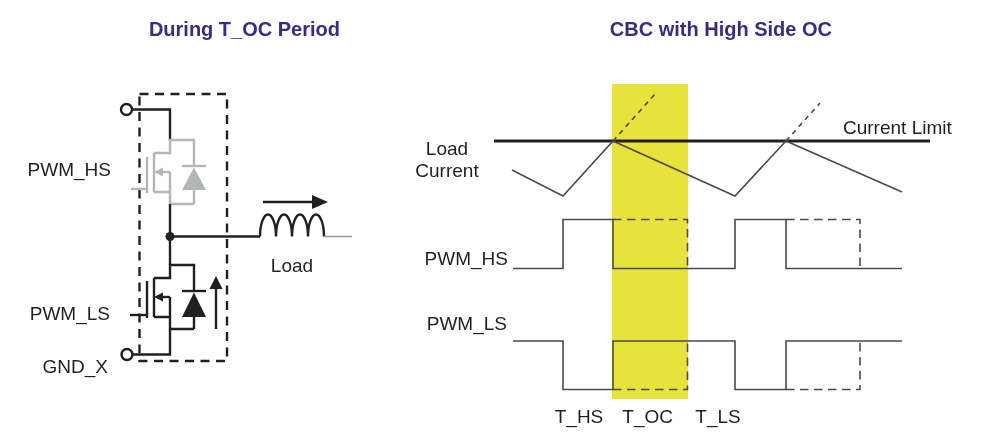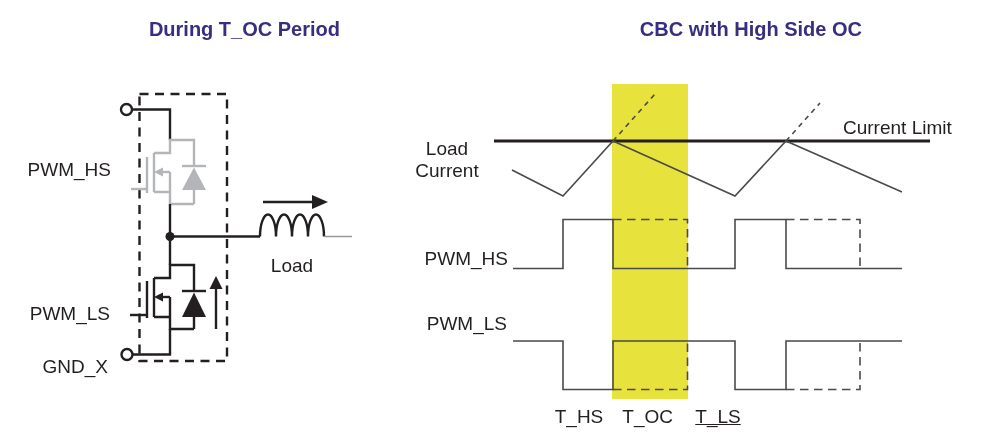--- a/index.html
+++ b/index.html
@@ -81,34 +81,34 @@
       <path d="M513,268.5 H563 V219.5 H613 V268.5 H735 V219.5 H786 V268.5 H902"></path>
       <path d="M613,219.5 H687.5 V268.5 M786,219.5 H860 V268.5" stroke-dasharray="8.5,5.5"></path>
 
       <path d="M513,341 H563 V389.5 H613 V341 H735 V389.5 H786 V341 H902"></path>
       <path d="M613,389.5 H687.5 V341 M786,389.5 H860 V341" stroke-dasharray="8.5,5.5"></path>
     </g>
   </svg>
 
   <div class="title" style="left:60px;top:18px;width:280px;color:#372e80;">During T_OC Period</div>
 
-  <div class="title" style="left:582px;top:18px;width:280px;color:#372e80;">CBC with High Side OC</div>
+  <div class="title" style="left:552px;top:18px;width:280px;color:#372e80;">CBC with High Side OC</div>
 
   <div class="lbl right" style="left:20px;top:159px;width:91px;">PWM_HS</div>
   <div class="lbl right" style="left:20px;top:303px;width:90px;">PWM_LS</div>
   <div class="lbl right" style="left:20px;top:356px;width:88px;">GND_X</div>
   <div class="lbl center" style="left:262px;top:255px;width:60px;">Load</div>
 
   <div style="position:absolute;left:402px;top:138px;width:90px;text-align:center;font-size:19px;line-height:22px;">
     <div>Load</div>
     <div>Current</div>
   </div>
 
   <div class="lbl" style="left:843px;top:117px;">Current Limit</div>
 
   <div class="lbl right" style="left:418px;top:248px;width:90px;">PWM_HS</div>
   <div class="lbl right" style="left:417px;top:313px;width:90px;">PWM_LS</div>
 
   <div class="lbl center" style="left:549px;top:406px;width:60px;">T_HS</div>
   <div class="lbl center" style="left:613px;top:406px;width:60px;text-align:right;">T_OC</div>
-  <div class="lbl center" style="left:688px;top:406px;width:60px;text-decoration:underline;">T_LS</div>
+  <div class="lbl center" style="left:688px;top:406px;width:60px;">T_LS</div>
 
 </div>
 
 </body></html>

